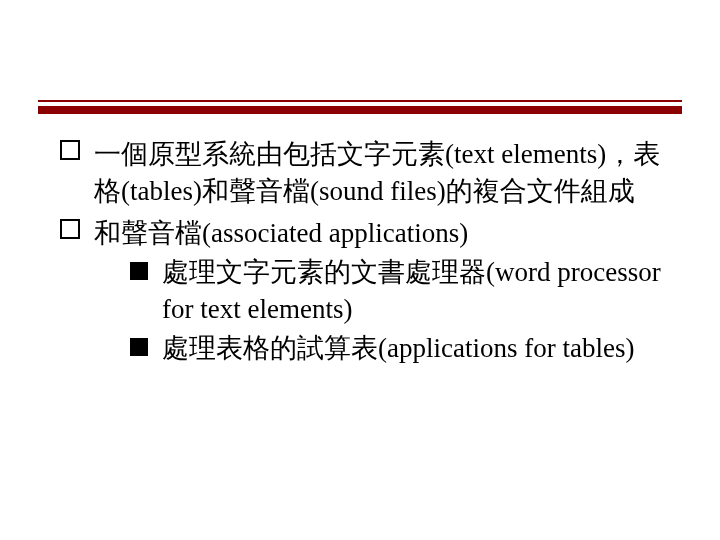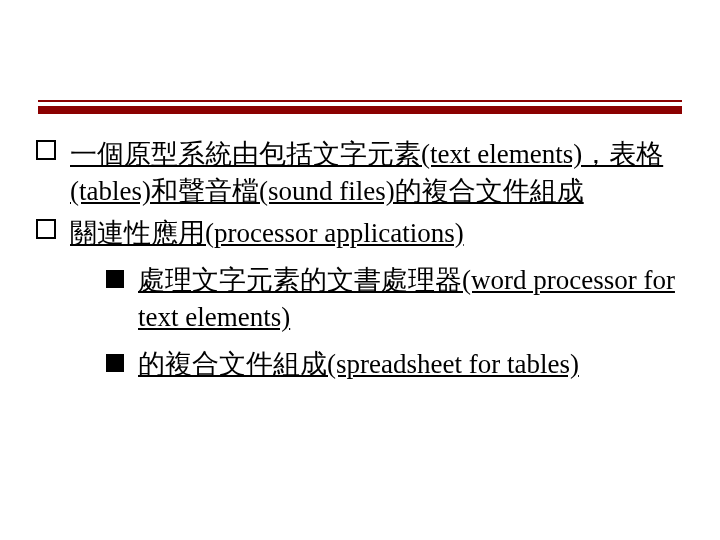--- a/index.html
+++ b/index.html
@@ -29,26 +29,25 @@
   .rule-thick {
     position: absolute;
     left: 38px;
     right: 38px;
     top: 106px;
     height: 8px;
     background: #8b0000;
   }
   .content {
     position: absolute;
-    left: 36px;
+    left: 60px;
     right: 44px;
     top: 136px;
     font-size: 27px;
     line-height: 1.38;
-    text-decoration: underline;
   }
   ul.level1 {
     list-style: none;
     margin: 0;
     padding: 0;
   }
   ul.level1 > li {
     position: relative;
     padding-left: 34px;
     margin: 0 0 4px 0;
@@ -64,21 +63,21 @@
     background: #fff;
   }
   ul.level2 {
     list-style: none;
     margin: 0;
     padding: 0 0 0 36px;
   }
   ul.level2 > li {
     position: relative;
     padding-left: 32px;
-    margin: 10px 0;
+    margin: 2px 0;
   }
   ul.level2 > li > .bullet {
     position: absolute;
     left: 0;
     top: 8px;
     width: 18px;
     height: 18px;
     background: #000;
   }
 </style>
@@ -92,29 +91,29 @@
   <div class="content">
     <ul class="level1">
 
       <li>
         <span class="bullet"></span>
         <span>一個原型系統由包括文字元素(text elements)，表格(tables)和聲音檔(sound files)的複合文件組成</span>
       </li>
 
       <li>
         <span class="bullet"></span>
-        <span>關連性應用(processor applications)</span>
+        <span>和聲音檔(associated applications)</span>
 
         <ul class="level2">
           <li>
             <span class="bullet"></span>
             <span>處理文字元素的文書處理器(word processor for text elements)</span>
           </li>
           <li>
             <span class="bullet"></span>
-            <span>的複合文件組成(spreadsheet for tables)</span>
+            <span>處理表格的試算表(applications for tables)</span>
           </li>
         </ul>
       </li>
 
     </ul>
   </div>
 </div>
 
 </body></html>

